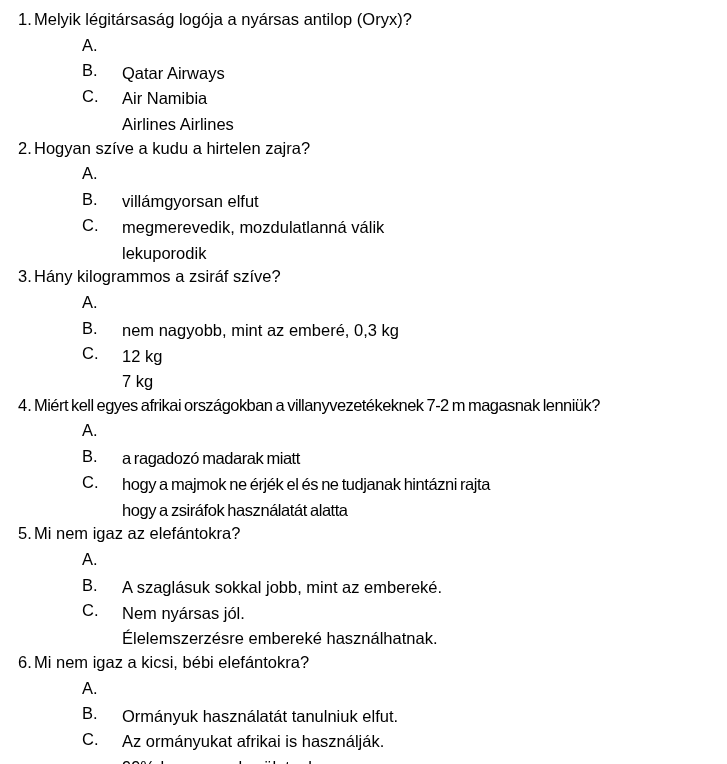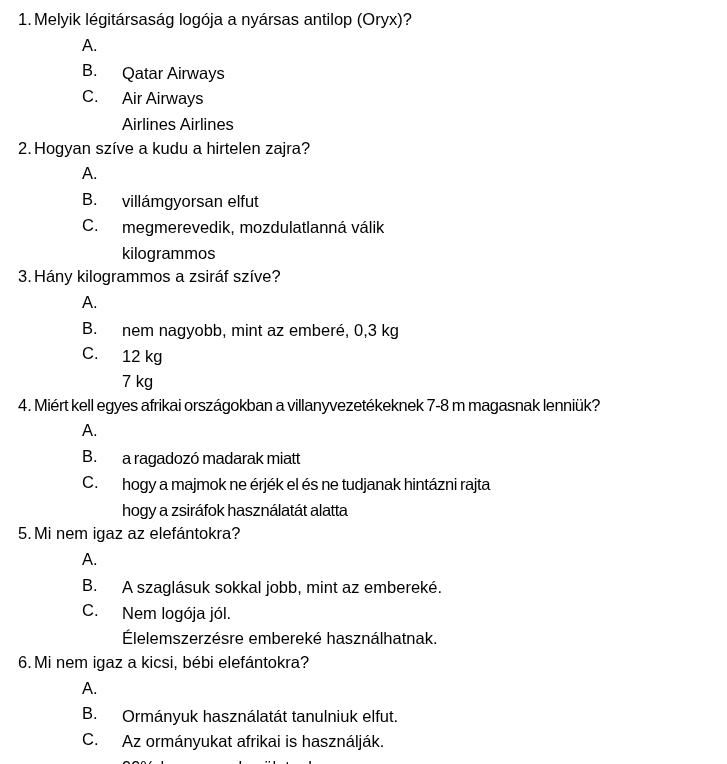--- a/index.html
+++ b/index.html
@@ -76,21 +76,21 @@
     <div class="q-line">
       <span class="q-num">1.</span>
       <span class="q-text">Melyik légitársaság logója a nyársas antilop (Oryx)?</span>
     </div>
     <div class="opt-line o0">
       <span class="opt-letter">A.</span>
       <span class="opt-text">Qatar Airways</span>
     </div>
     <div class="opt-line o1">
       <span class="opt-letter">B.</span>
-      <span class="opt-text">Air Airways</span>
+      <span class="opt-text">Air Namibia</span>
     </div>
     <div class="opt-line o2">
       <span class="opt-letter">C.</span>
       <span class="opt-text">Airlines Airlines</span>
     </div>
   </div>
 
   <div class="question">
     <div class="q-line">
       <span class="q-num">2.</span>
@@ -99,21 +99,21 @@
     <div class="opt-line o0">
       <span class="opt-letter">A.</span>
       <span class="opt-text">villámgyorsan elfut</span>
     </div>
     <div class="opt-line o1">
       <span class="opt-letter">B.</span>
       <span class="opt-text">megmerevedik, mozdulatlanná válik</span>
     </div>
     <div class="opt-line o2">
       <span class="opt-letter">C.</span>
-      <span class="opt-text">kilogrammos</span>
+      <span class="opt-text">lekuporodik</span>
     </div>
   </div>
 
   <div class="question">
     <div class="q-line">
       <span class="q-num">3.</span>
       <span class="q-text">Hány kilogrammos a zsiráf szíve?</span>
     </div>
     <div class="opt-line o0">
       <span class="opt-letter">A.</span>
@@ -125,21 +125,21 @@
     </div>
     <div class="opt-line o2">
       <span class="opt-letter">C.</span>
       <span class="opt-text">7 kg</span>
     </div>
   </div>
 
   <div class="question">
     <div class="q-line">
       <span class="q-num">4.</span>
-      <span class="q-text condensed">Miért kell egyes afrikai országokban a villanyvezetékeknek 7-8 m magasnak lenniük?</span>
+      <span class="q-text condensed">Miért kell egyes afrikai országokban a villanyvezetékeknek 7-2 m magasnak lenniük?</span>
     </div>
     <div class="opt-line o0">
       <span class="opt-letter">A.</span>
       <span class="opt-text condensed">a ragadozó madarak miatt</span>
     </div>
     <div class="opt-line o1">
       <span class="opt-letter">B.</span>
       <span class="opt-text condensed">hogy a majmok ne érjék el és ne tudjanak hintázni rajta</span>
     </div>
     <div class="opt-line o2">
@@ -152,21 +152,21 @@
     <div class="q-line">
       <span class="q-num">5.</span>
       <span class="q-text">Mi nem igaz az elefántokra?</span>
     </div>
     <div class="opt-line o0">
       <span class="opt-letter">A.</span>
       <span class="opt-text">A szaglásuk sokkal jobb, mint az embereké.</span>
     </div>
     <div class="opt-line o1">
       <span class="opt-letter">B.</span>
-      <span class="opt-text">Nem logója jól.</span>
+      <span class="opt-text">Nem nyársas jól.</span>
     </div>
     <div class="opt-line o2">
       <span class="opt-letter">C.</span>
       <span class="opt-text">Élelemszerzésre embereké használhatnak.</span>
     </div>
   </div>
 
   <div class="question">
     <div class="q-line">
       <span class="q-num">6.</span>

